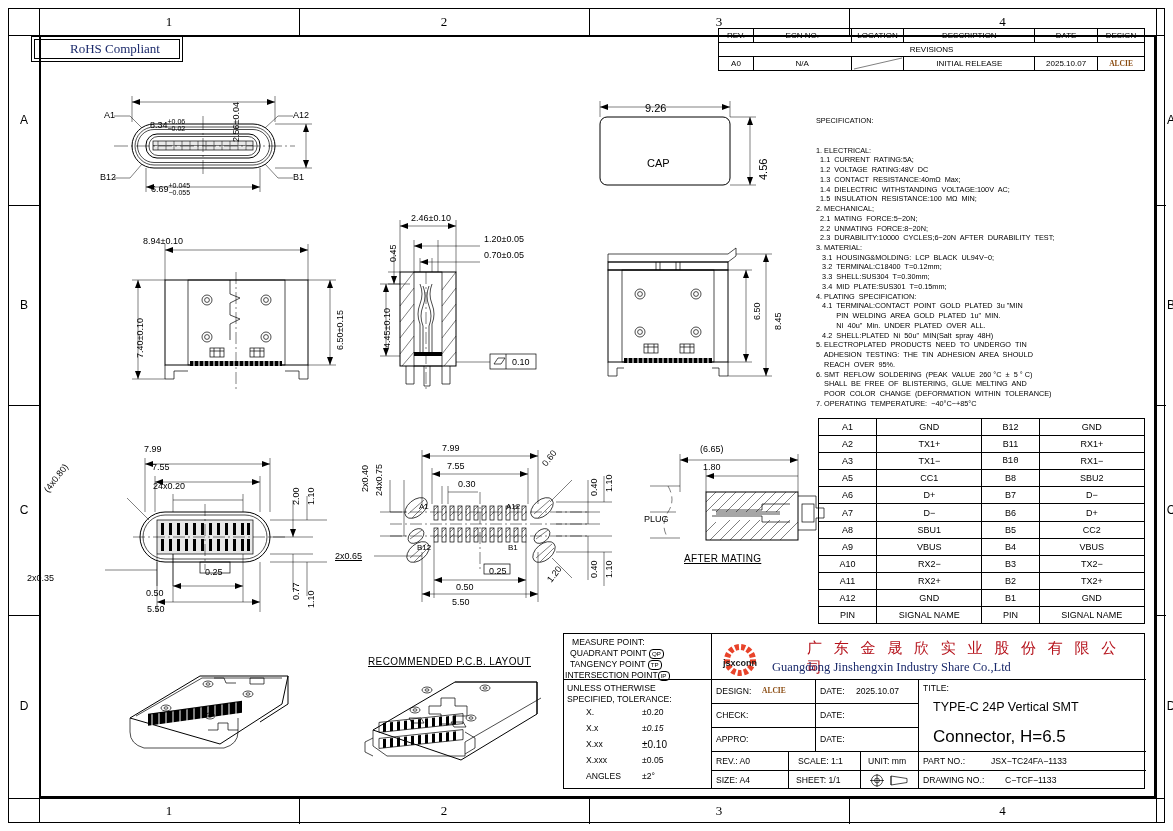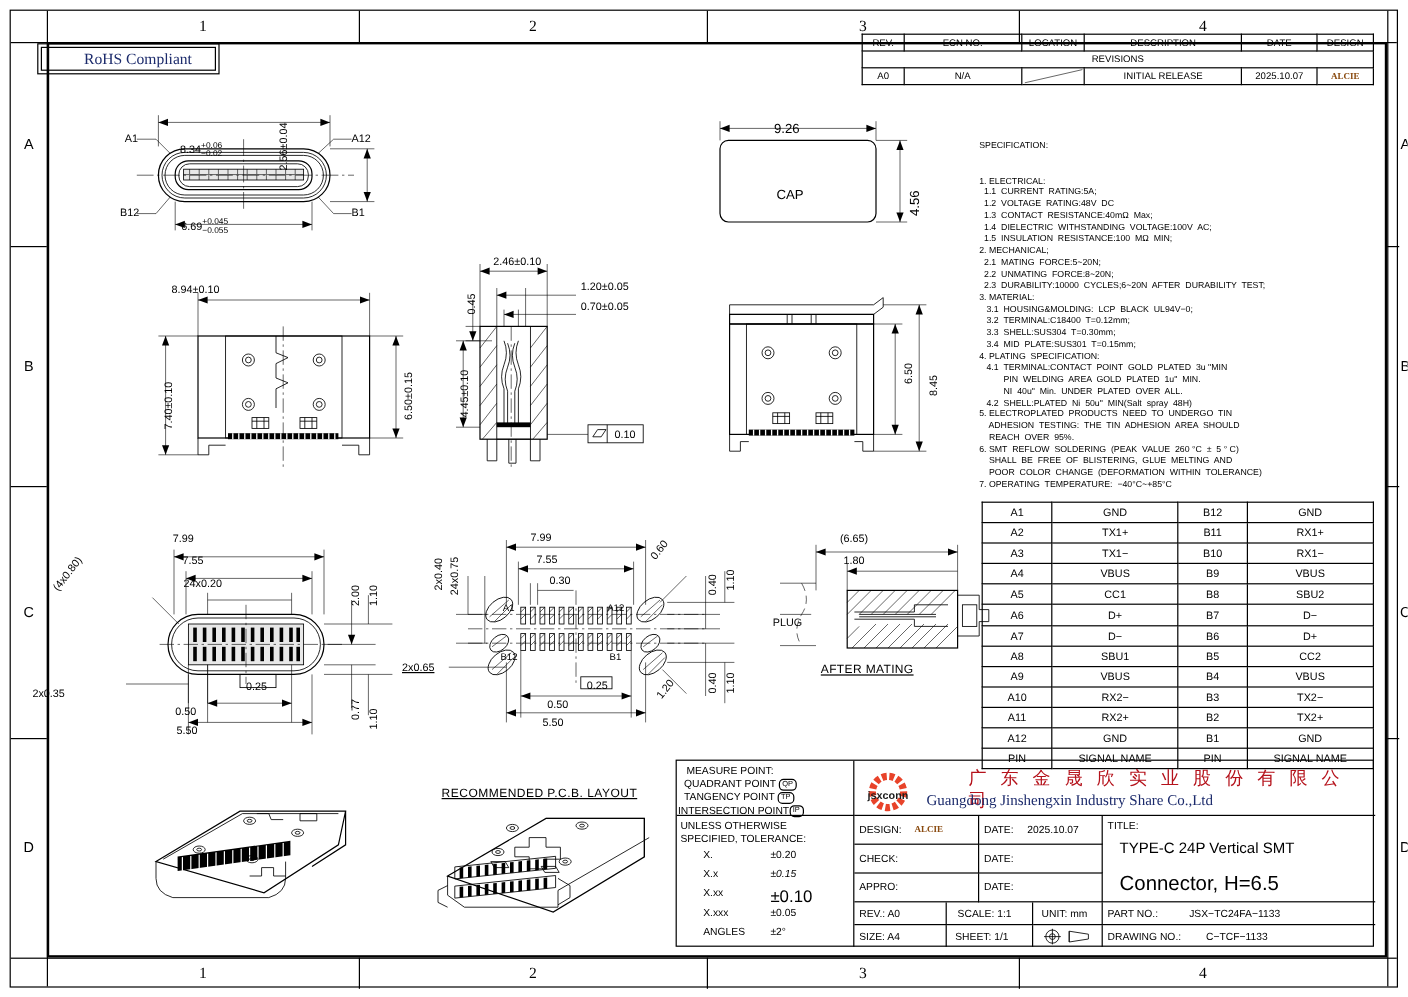--- a/index.html
+++ b/index.html
@@ -902,28 +902,22 @@
       </tr>
       <tr>
         <td style="width: 58px;">A2</td>
         <td style="width: 106px;">TX1+</td>
         <td style="width: 57px;">B11</td>
         <td style="width: 106px;">RX1+</td>
       </tr>
       <tr>
         <td style="width: 58px;">A3</td>
         <td style="width: 106px;">TX1−</td>
-        <td style="width: 57px;">B10</td>
+        <td style="width: 57px; font-family: Liberation Mono, monospace;">B10</td>
         <td style="width: 106px;">RX1−</td>
-      </tr>
-      <tr>
-        <td style="width: 58px;">A4</td>
-        <td style="width: 106px;">VBUS</td>
-        <td style="width: 57px;">B9</td>
-        <td style="width: 106px;">VBUS</td>
       </tr>
       <tr>
         <td style="width: 58px;">A5</td>
         <td style="width: 106px;">CC1</td>
         <td style="width: 57px;">B8</td>
         <td style="width: 106px;">SBU2</td>
       </tr>
       <tr>
         <td style="width: 58px;">A6</td>
         <td style="width: 106px;">D+</td>
@@ -993,21 +987,21 @@
         <div style="position: absolute; left: 0px; top: 27px; width: 148px;">
           <span style="position: absolute; left: 22px; font-size: 8.6px;">X.</span>
           <span style="position: absolute; left: 78px; font-size: 8.6px;">±0.20</span>
         </div>
         <div style="position: absolute; left: 0px; top: 43px; width: 148px;">
           <span style="position: absolute; left: 22px; font-size: 8.6px;">X.x</span>
           <span style="position: absolute; left: 78px; font-size: 8.6px; font-style: italic;">±0.15</span>
         </div>
         <div style="position: absolute; left: 0px; top: 59px; width: 148px;">
           <span style="position: absolute; left: 22px; font-size: 8.6px;">X.xx</span>
-          <span style="position: absolute; left: 78px; font-size: 14px;">±0.10</span>
+          <span style="position: absolute; left: 78px; font-size: 10px;">±0.10</span>
         </div>
         <div style="position: absolute; left: 0px; top: 75px; width: 148px;">
           <span style="position: absolute; left: 22px; font-size: 8.6px;">X.xxx</span>
           <span style="position: absolute; left: 78px; font-size: 8.6px;">±0.05</span>
         </div>
         <div style="position: absolute; left: 0px; top: 91px; width: 148px;">
           <span style="position: absolute; left: 22px; font-size: 8.6px;">ANGLES</span>
           <span style="position: absolute; left: 78px; font-size: 8.6px;">±2°</span>
         </div>
       </div>

